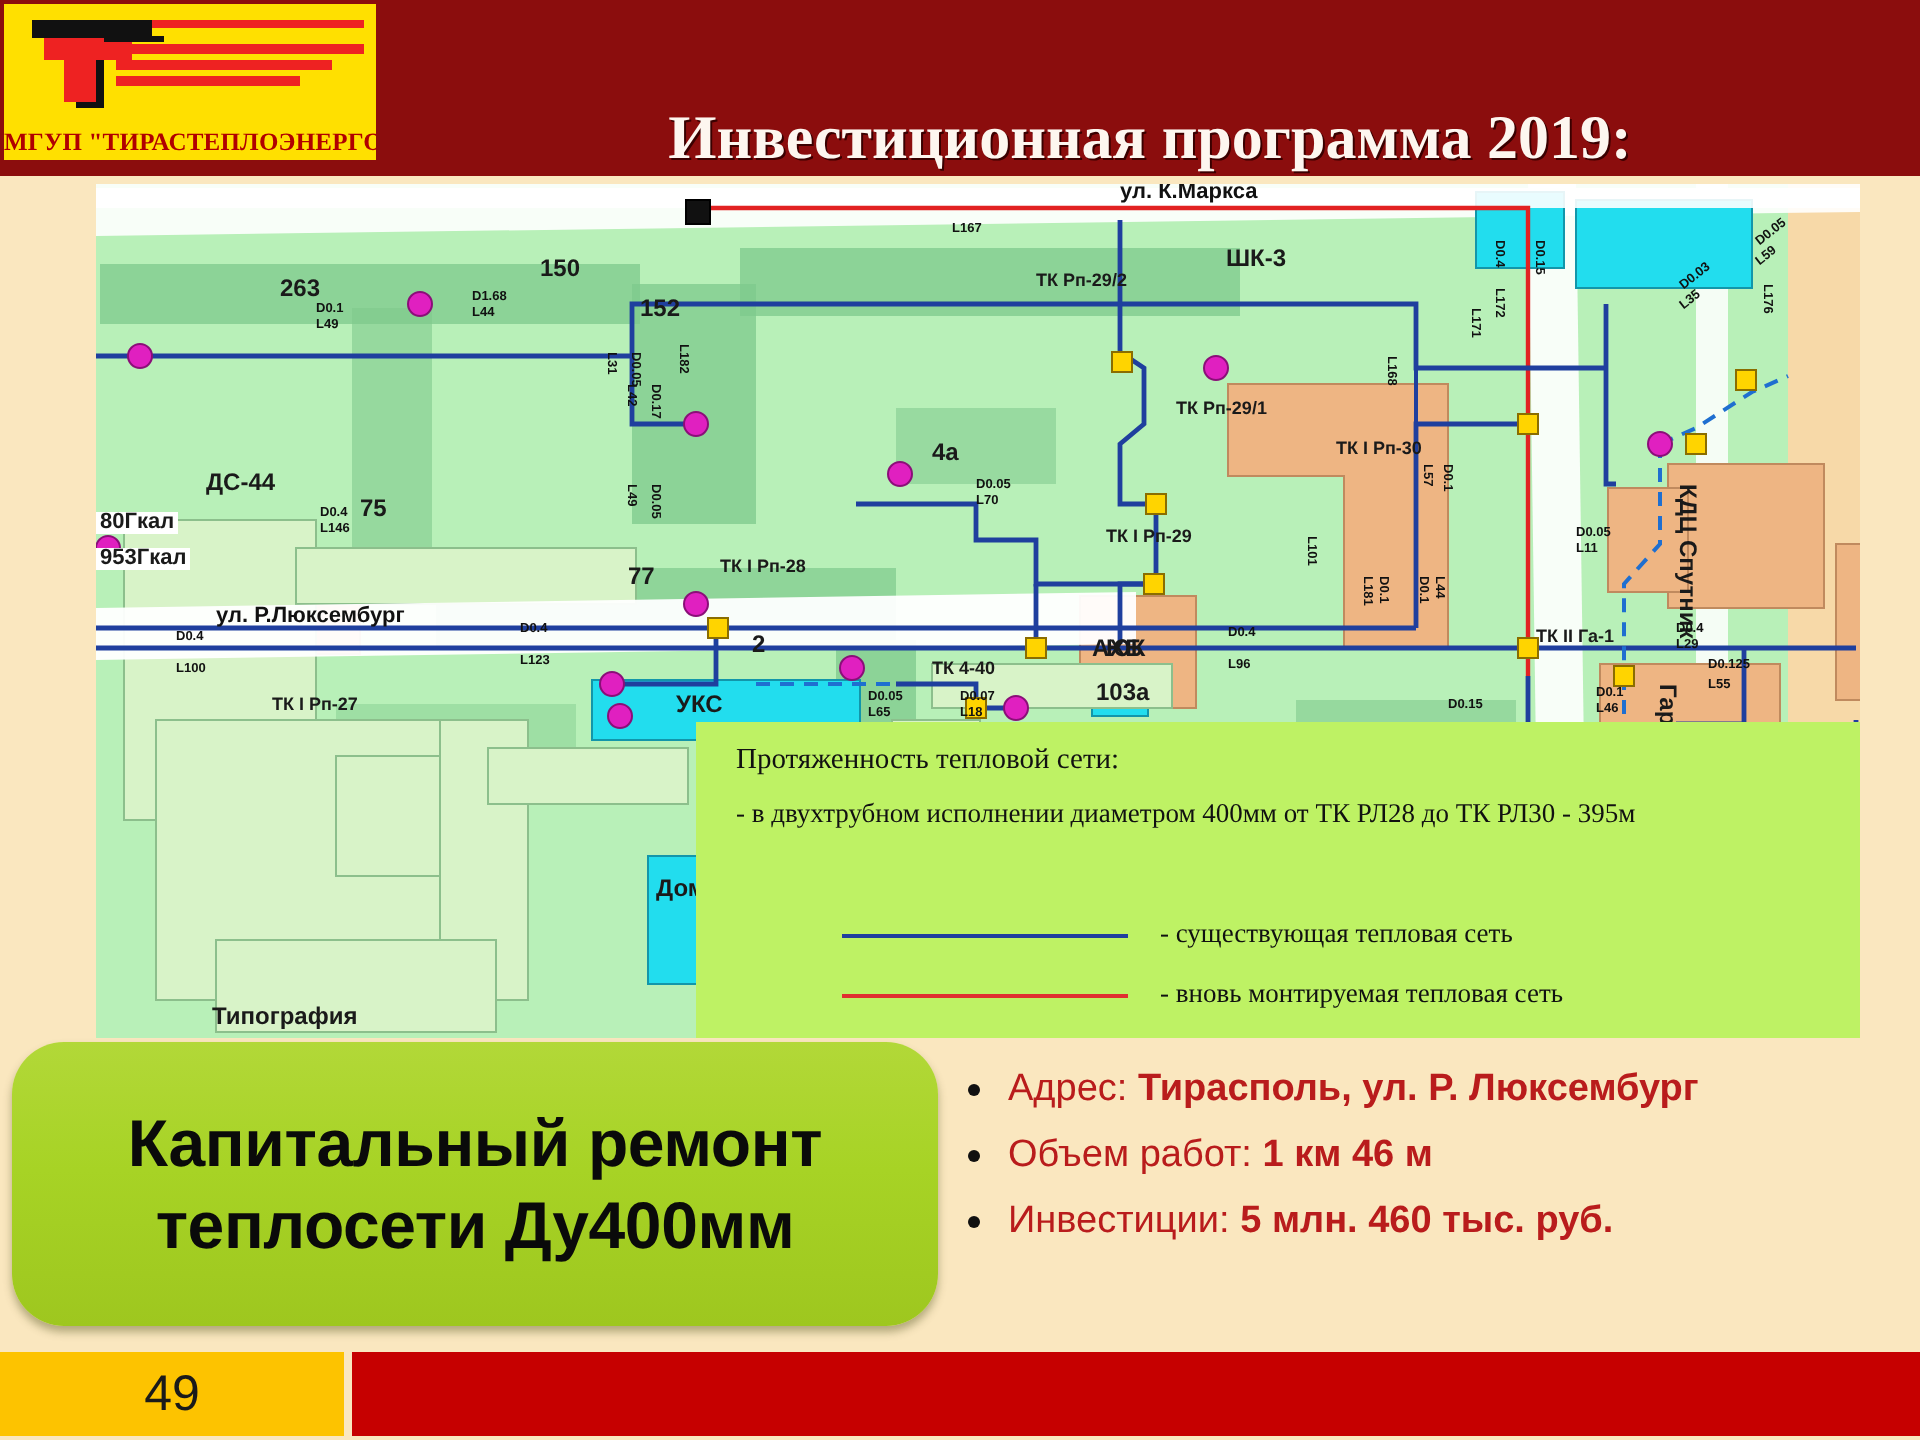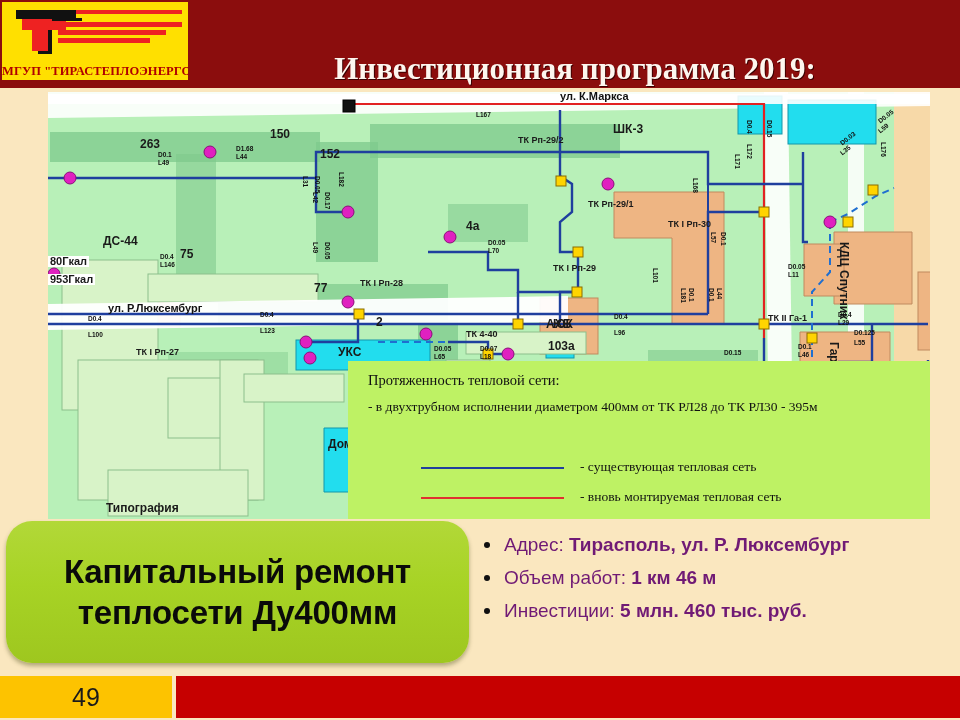--- a/index.html
+++ b/index.html
@@ -95,21 +95,21 @@
     white-space:nowrap;letter-spacing:-.2px;
   }
 
   
   .bullets{
     position:absolute;left:482px;top:533px;width:470px;
     z-index:30;
   }
   .bullet{
     position:relative;padding-left:22px;margin-bottom:9px;
-    font-size:19px;line-height:24px;color:#701a75;white-space:nowrap;
+    font-size:19px;line-height:24px;color:#b91c1c;white-space:nowrap;
   }
   .bullet .dot{
     position:absolute;left:2px;top:9px;width:6px;height:6px;
     background:#101010;border-radius:50%;
   }
   .bullet b{font-weight:700;}
 
   
   .footer-page{
     position:absolute;left:0;top:676px;width:172px;height:42px;

